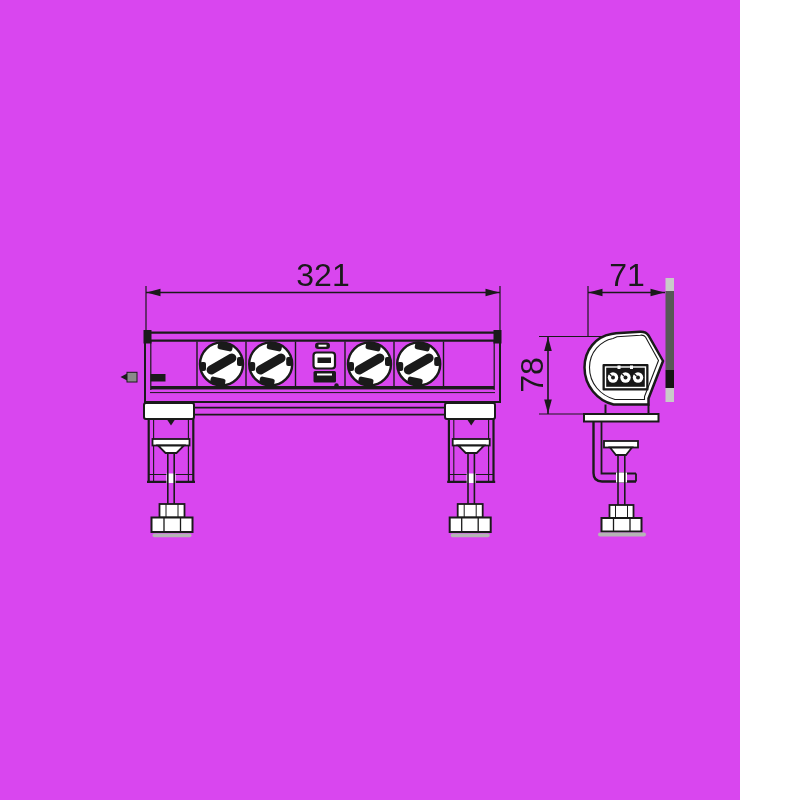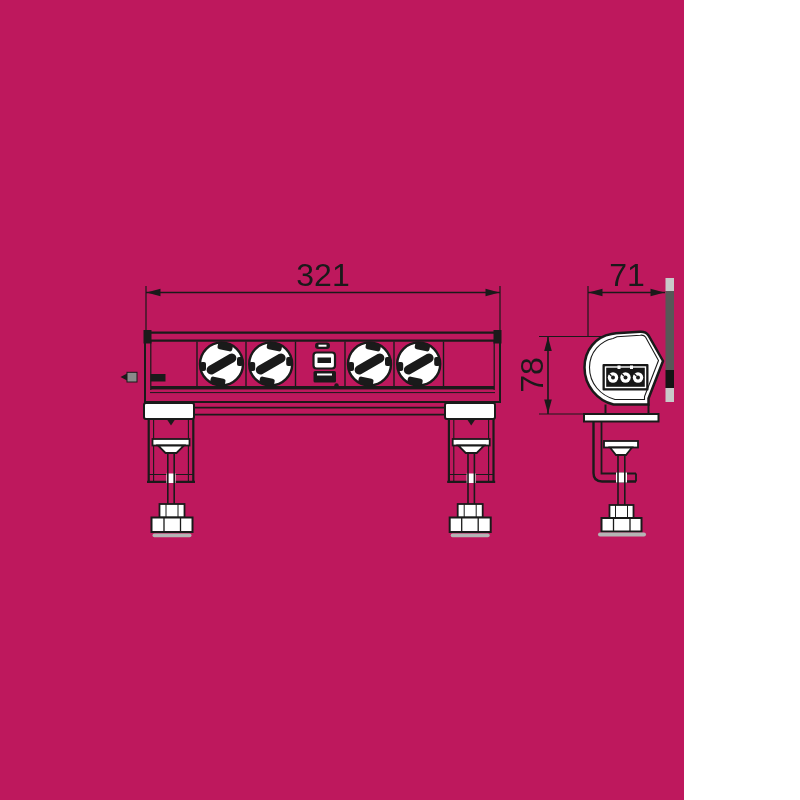--- a/index.html
+++ b/index.html
@@ -1,16 +1,16 @@
 <!DOCTYPE html>
 <html><head>
 <meta charset="utf-8">
 <style>
   html,body{margin:0;padding:0;background:#ffffff;}
-  #canvas{position:relative;width:684px;height:800px;background:#be185d;overflow:hidden;
+  #canvas{position:relative;width:740px;height:800px;background:#d946ef;overflow:hidden;
           font-family:"Liberation Sans", sans-serif;}
   svg text{font-family:"Liberation Sans", sans-serif;fill:#1a1a1a;}
   .ln{stroke:#1a1a1a;fill:none;}
   .fl{fill:#1a1a1a;stroke:none;}
   .wh{fill:#ffffff;}
   .dim-text{font-size:32px;}
 </style>
 </head>
 <body>
 

